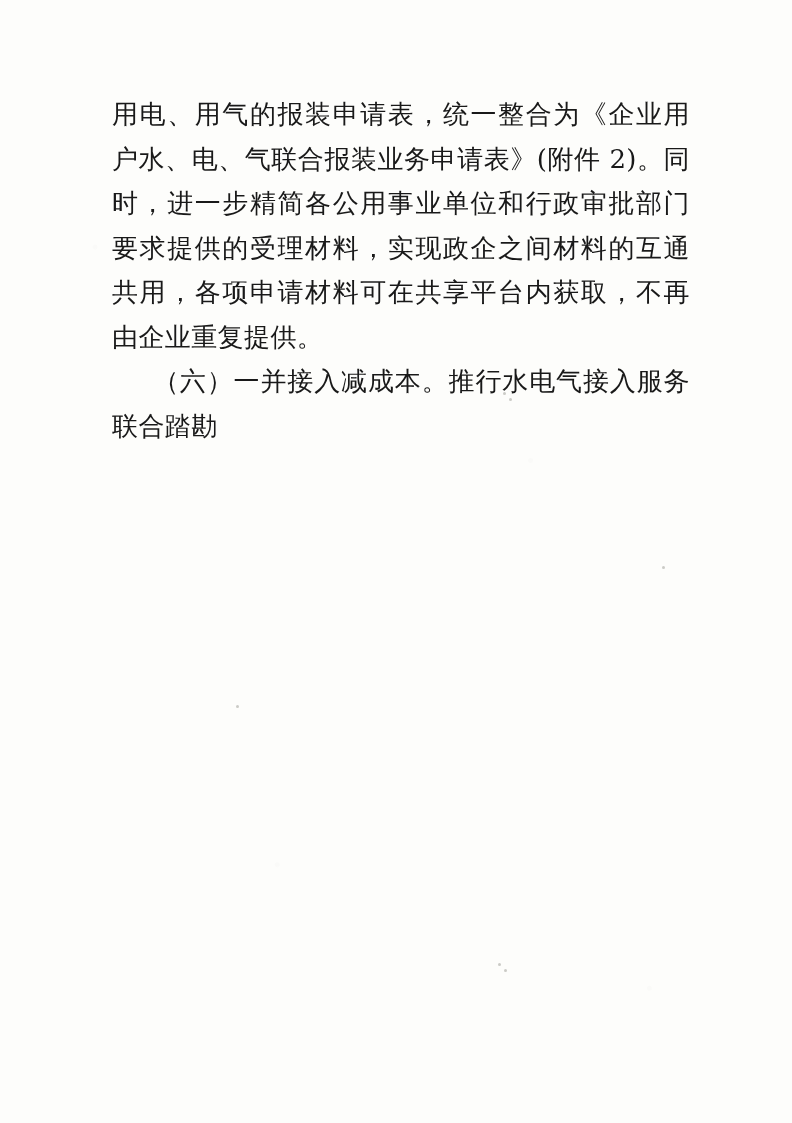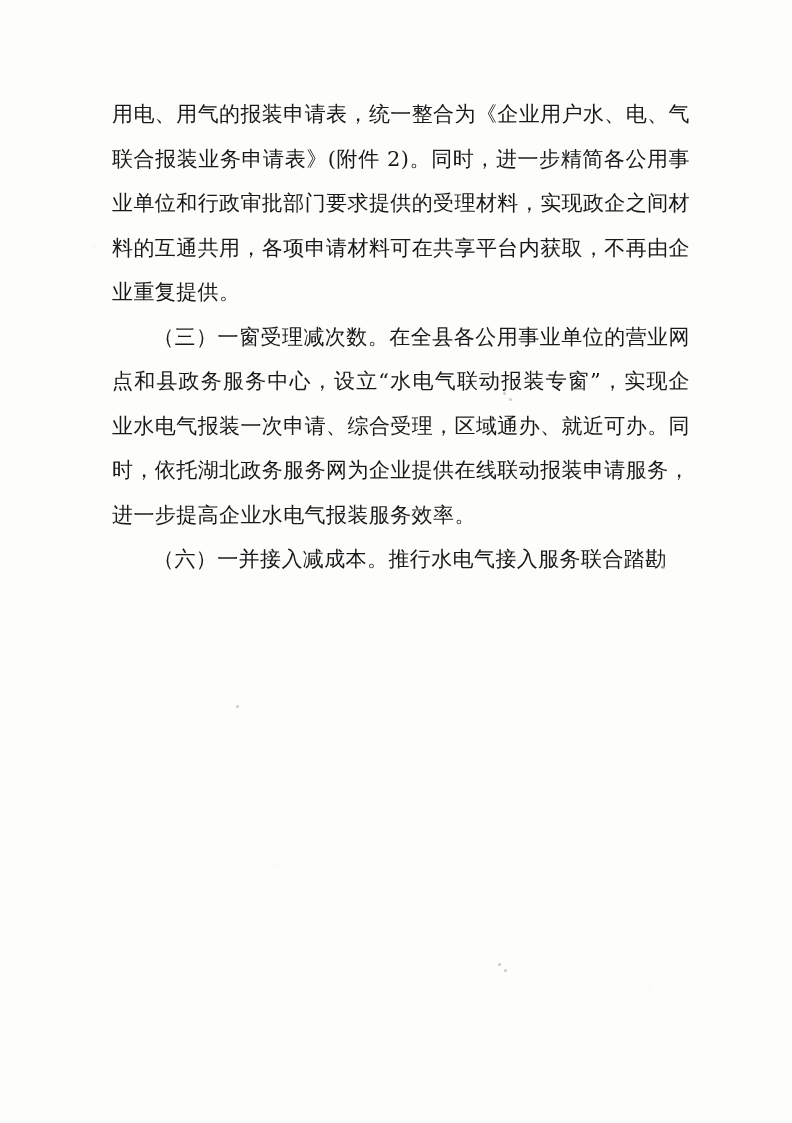--- a/index.html
+++ b/index.html
@@ -24,21 +24,21 @@
       radial-gradient(circle at 67% 41%, rgba(0,0,0,0.012) 0 2px, transparent 3px),
       radial-gradient(circle at 35% 77%, rgba(0,0,0,0.010) 0 2px, transparent 3px),
       radial-gradient(circle at 82% 88%, rgba(0,0,0,0.010) 0 2px, transparent 3px);
   }
   .body-text {
     position: absolute;
     left: 112px;
     top: 92px;
     width: 578px;
     font-family: "DejaVu Serif", "Liberation Serif", serif;
-    font-size: 21px;
+    font-size: 26px;
     line-height: 44.5px;
     color: #191919;
     letter-spacing: 0.4px;
     text-align: justify;
     text-justify: inter-ideograph;
   }
   .para {
     margin: 0;
     text-indent: 0;
   }
@@ -55,21 +55,20 @@
   }
 </style>
 </head>
 <body>
 
 <div class="page">
   <div class="paper-noise"></div>
 
   <div class="body-text">
     <p class="para">用电、用气的报装申请表，统一整合为《企业用户水、电、气联合报装业务申请表》(附件 2)。同时，进一步精简各公用事业单位和行政审批部门要求提供的受理材料，实现政企之间材料的互通共用，各项申请材料可在共享平台内获取，不再由企业重复提供。</p>
-    <p class="para indent">（三）一窗受理减次数。在全县各公用事业单位的营业网点和县政务服务中心，设立“水电气联动报装专窗”，实现企业水电气报装一次申请、综合受理，区域通办、就近可办。同时，依托湖北政务服务网为企业提供在线联动报装申请服务，进一步提高企业水电气报装服务效率。</p>
     <p class="para indent">（六）一并接入减成本。推行水电气接入服务联合踏勘</p>
   </div>
 
   <div class="speckle-layer">
       <div class="spk" style="left: 503px; top: 392px;"></div>
       <div class="spk" style="left: 509px; top: 398px;"></div>
       <div class="spk" style="left: 498px; top: 963px;"></div>
       <div class="spk" style="left: 504px; top: 969px;"></div>
       <div class="spk" style="left: 236px; top: 705px;"></div>
       <div class="spk" style="left: 662px; top: 566px;"></div>

